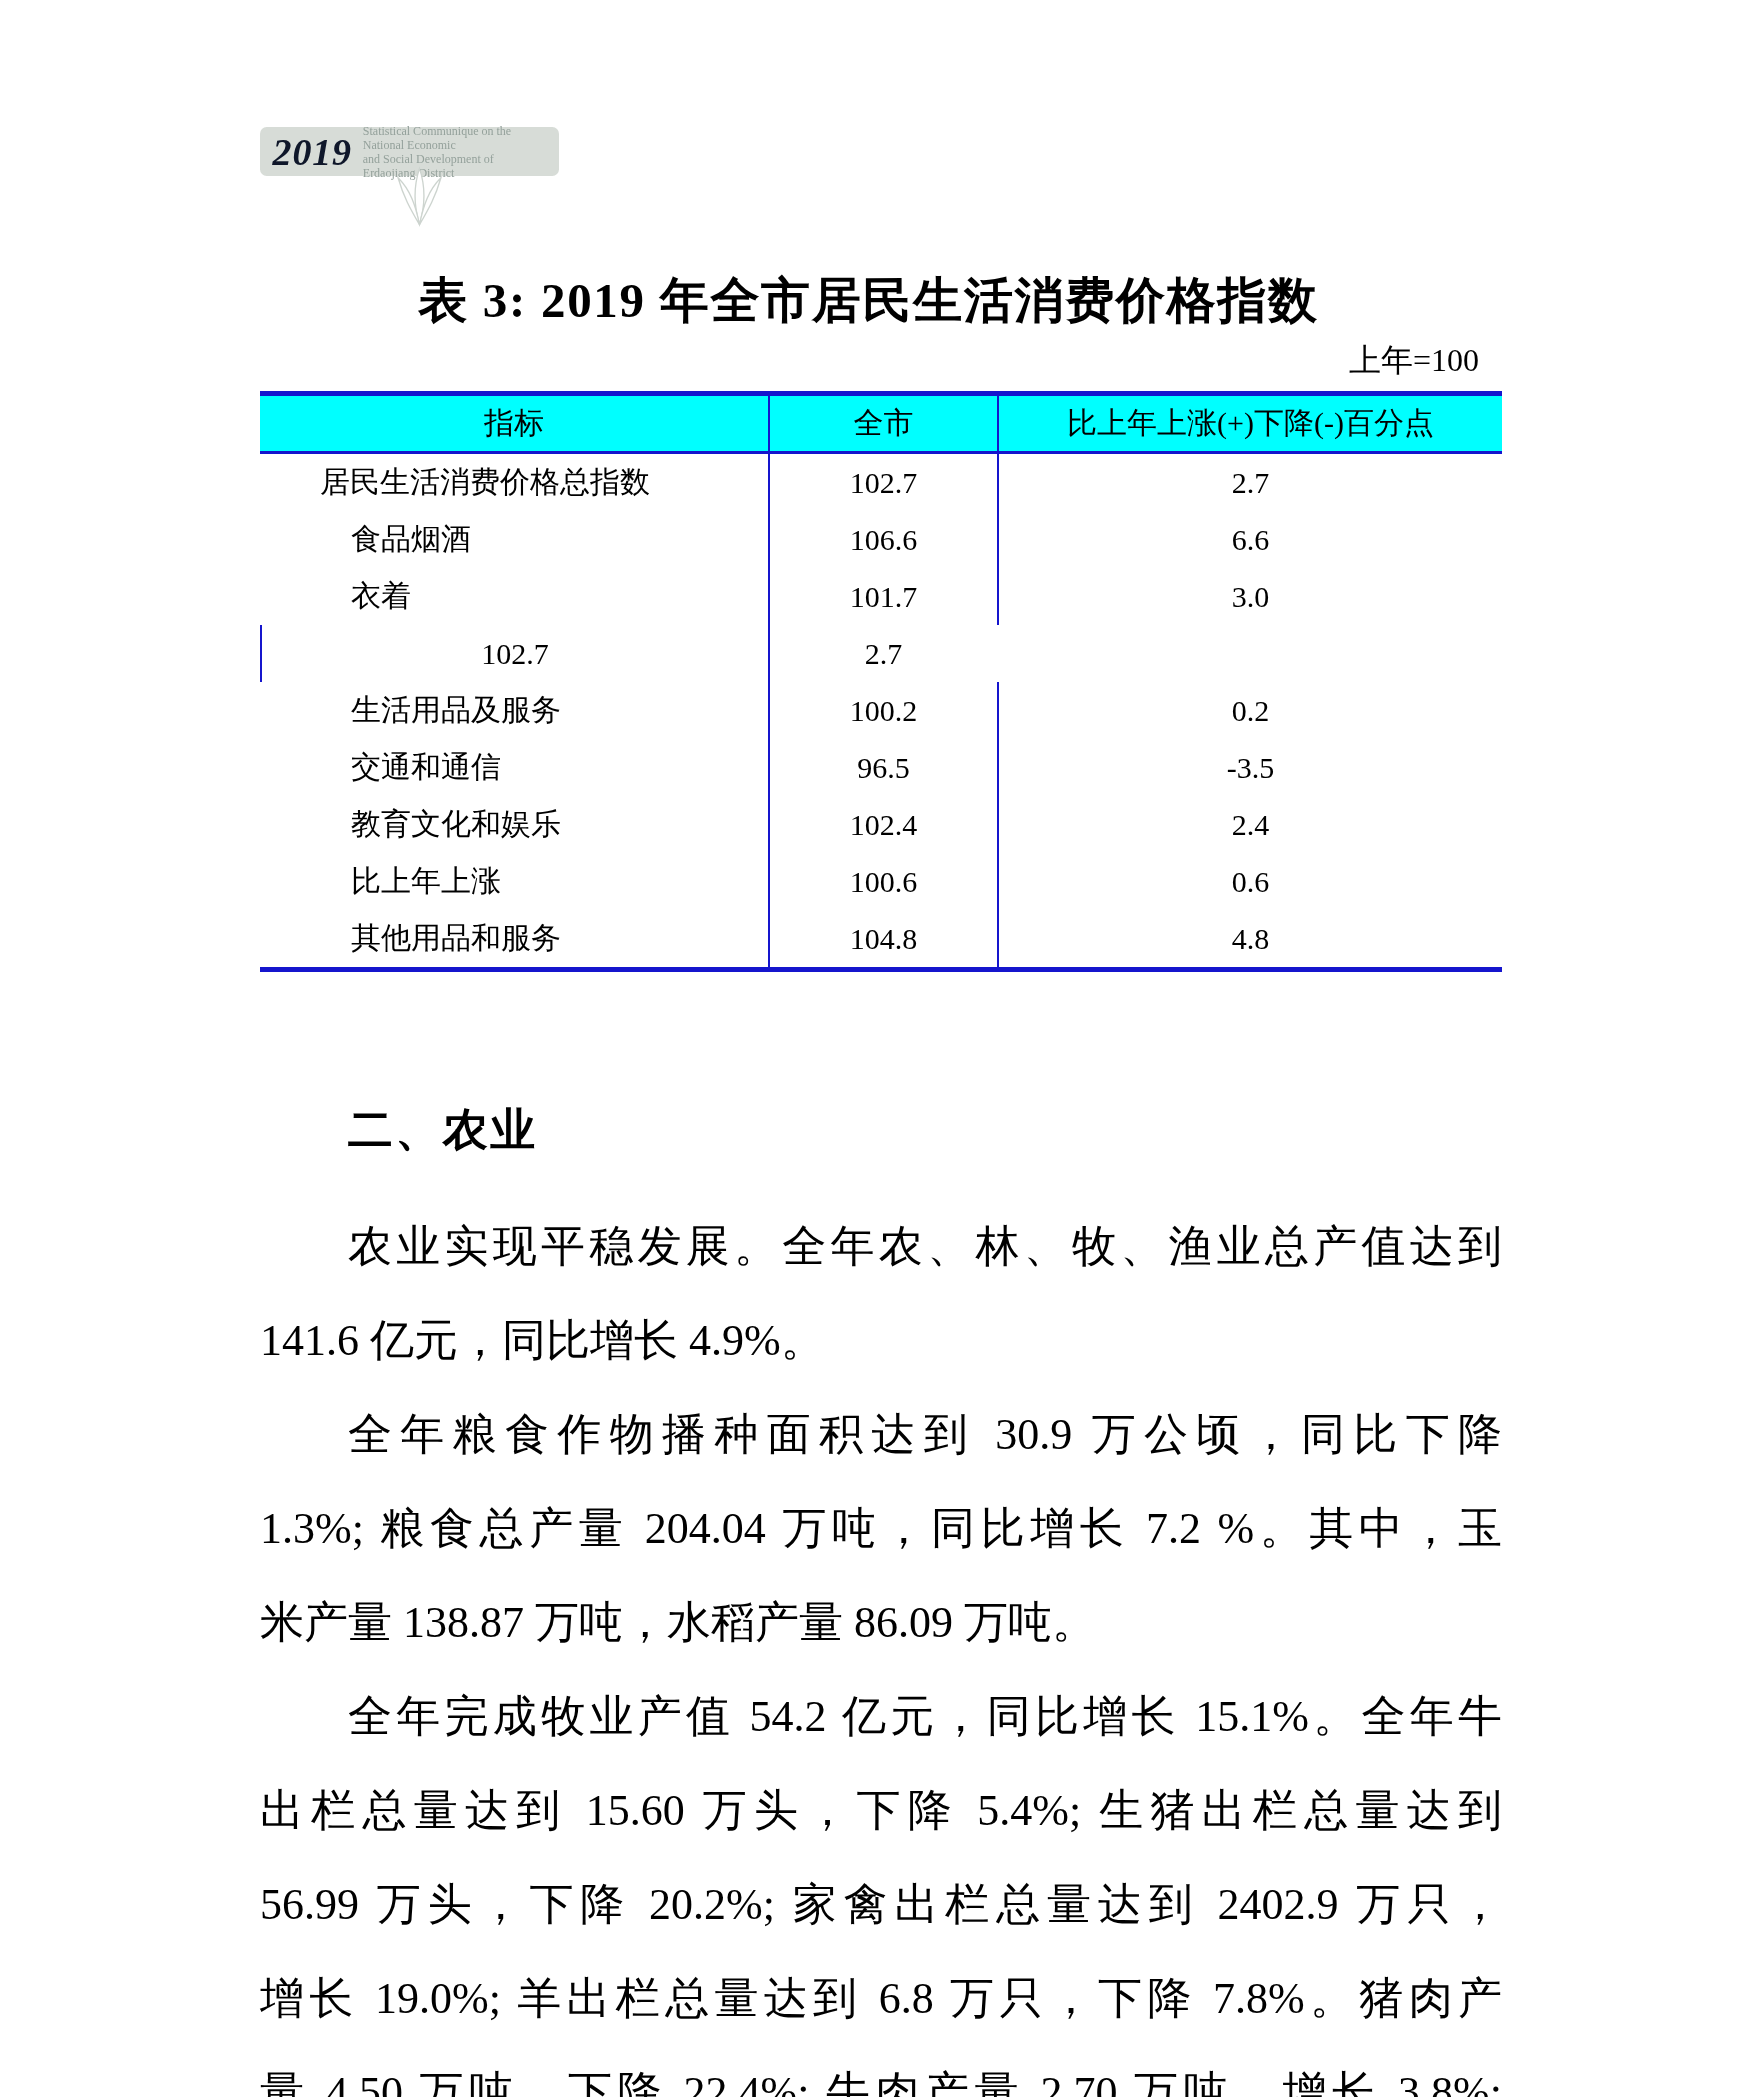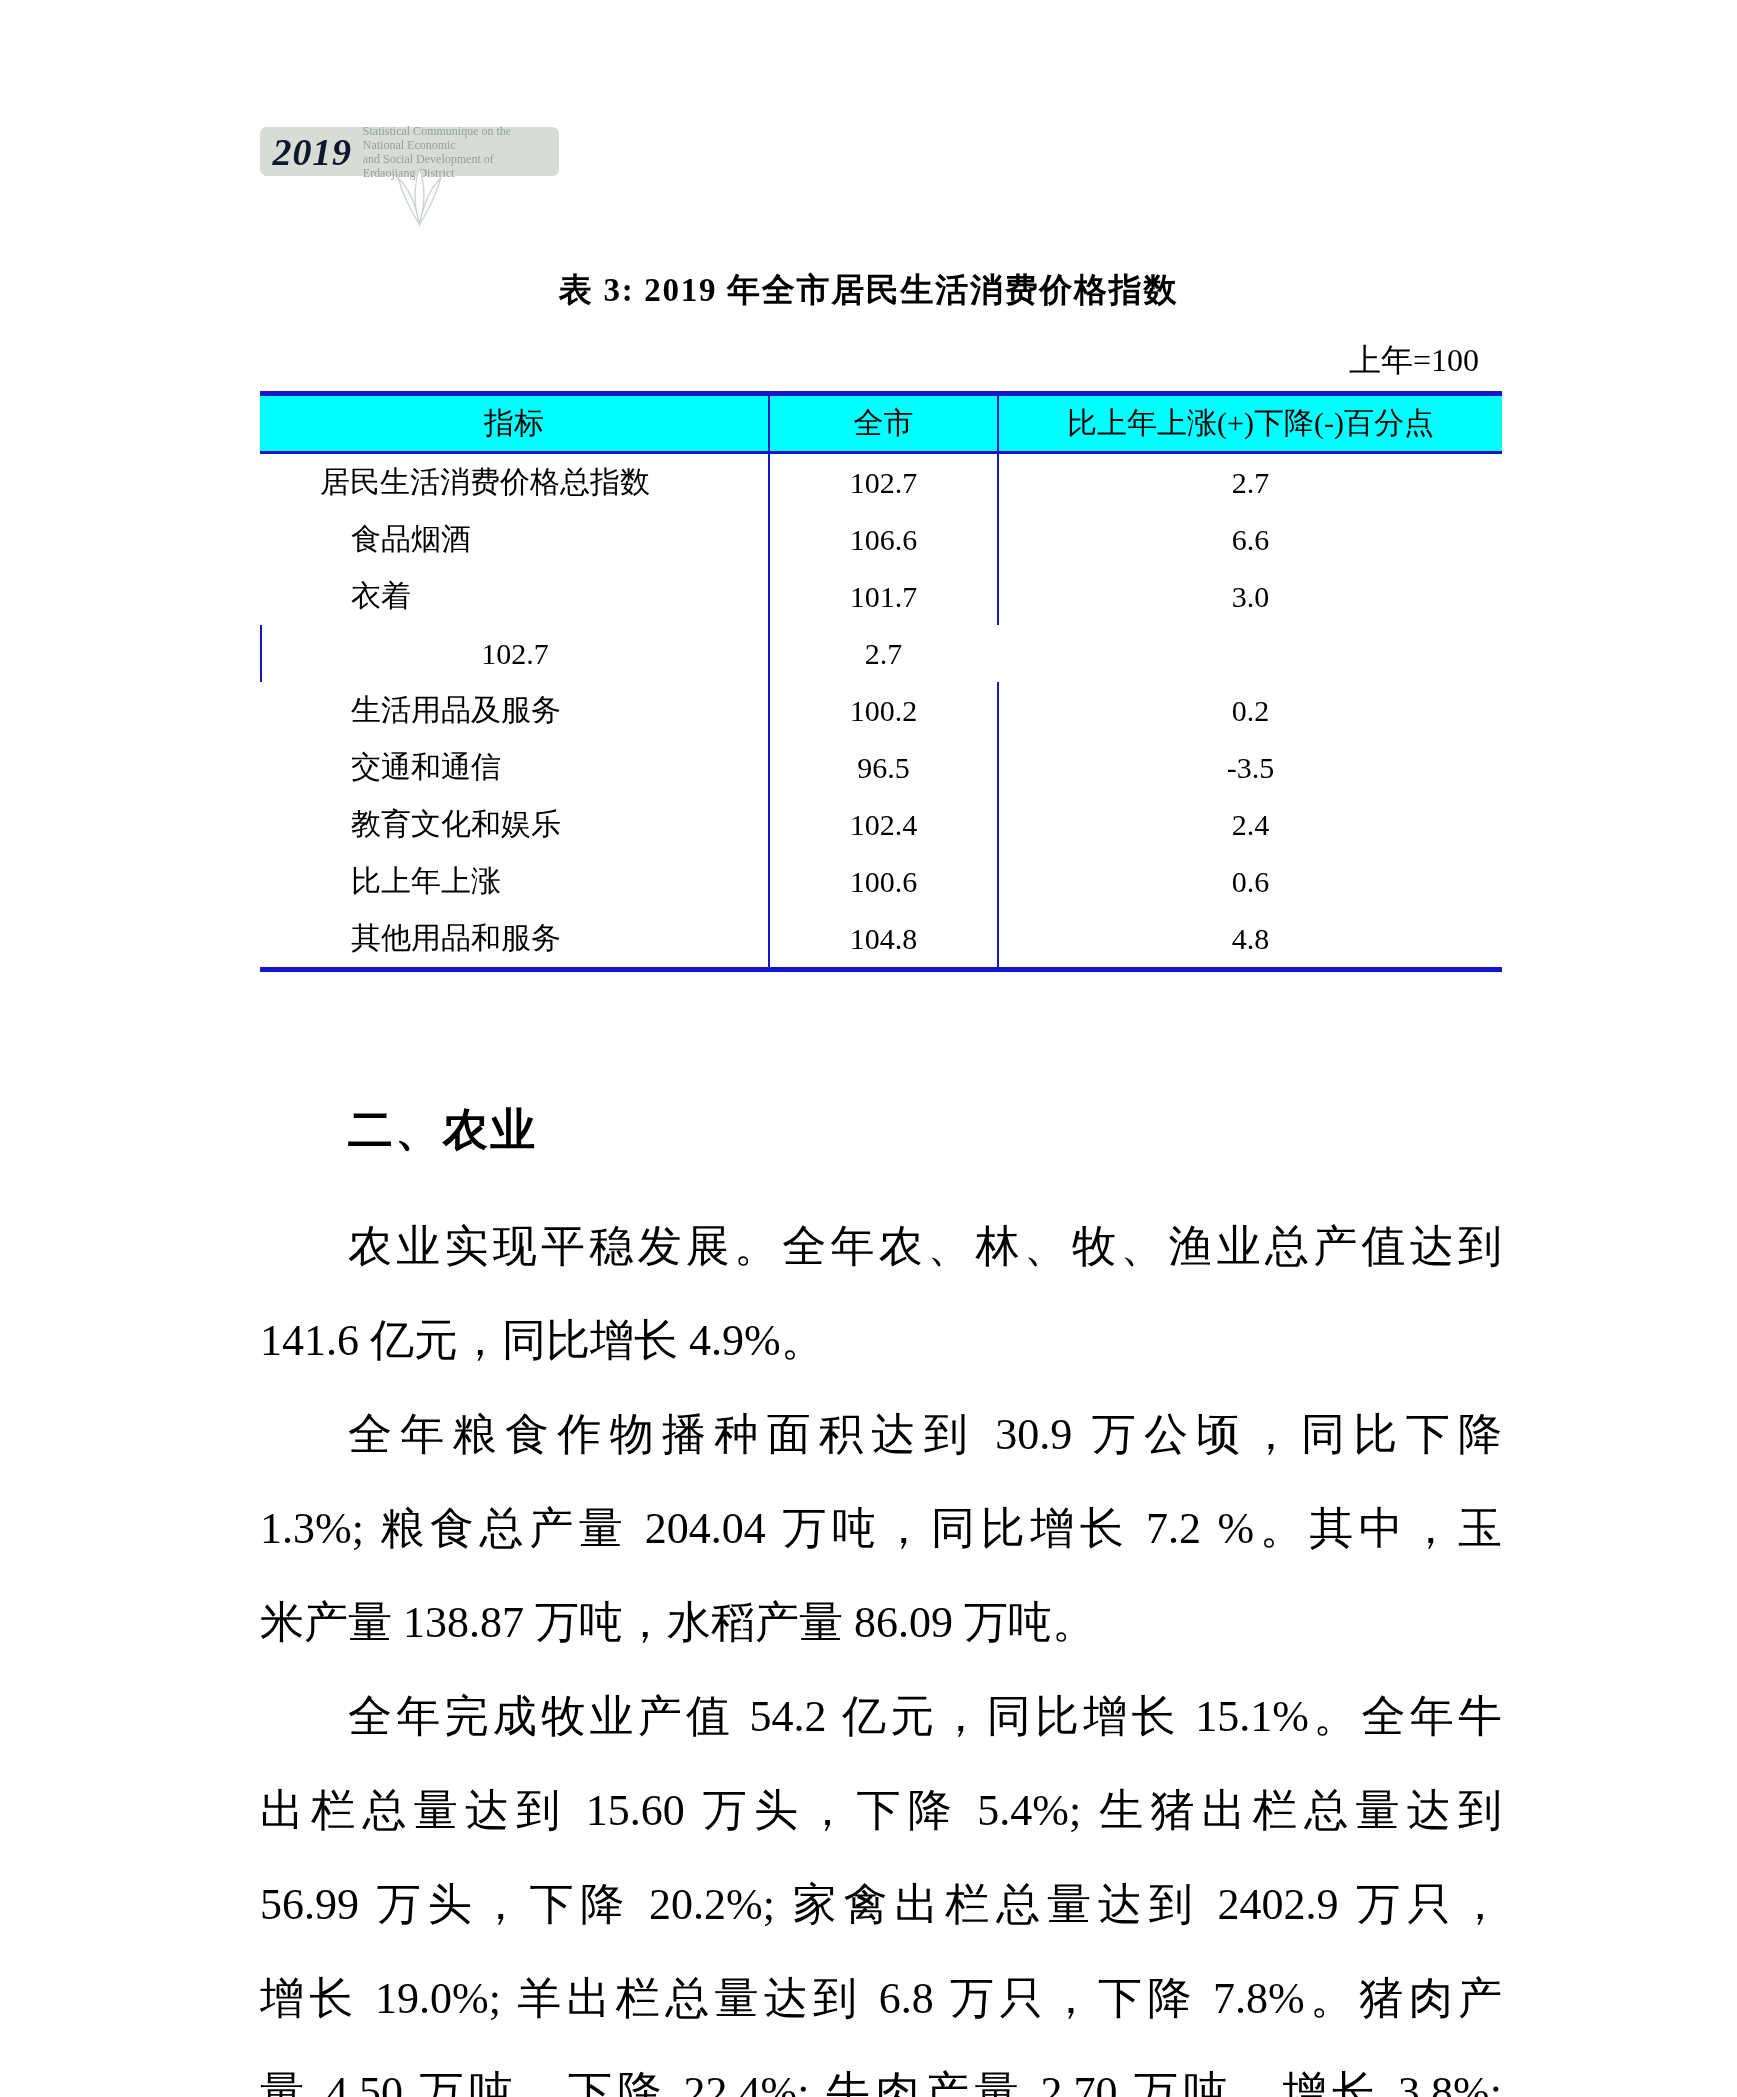--- a/index.html
+++ b/index.html
@@ -29,21 +29,21 @@
   }
   .logo-caption{
     font-size:12px;line-height:14px;color:#94a19b;
     font-family:"Liberation Serif","DejaVu Serif",serif;
   }
   .logo-leaf{position:absolute;left:124px;top:41px;width:71px;height:67px;}
 
   
   .table-title{
     position:absolute;left:0;top:268px;width:100%;margin:0;
-    text-align:center;font-size:33px;font-weight:bold;letter-spacing:1.7px;
+    text-align:center;font-size:49px;font-weight:bold;letter-spacing:1.7px;
   }
   .table-note{
     position:absolute;left:260px;top:339px;width:1219px;
     text-align:right;font-size:32px;
   }
 
   
   .price-table{
     position:absolute;left:260px;top:391px;width:1242px;
     border-top:5px solid var(--blue);

